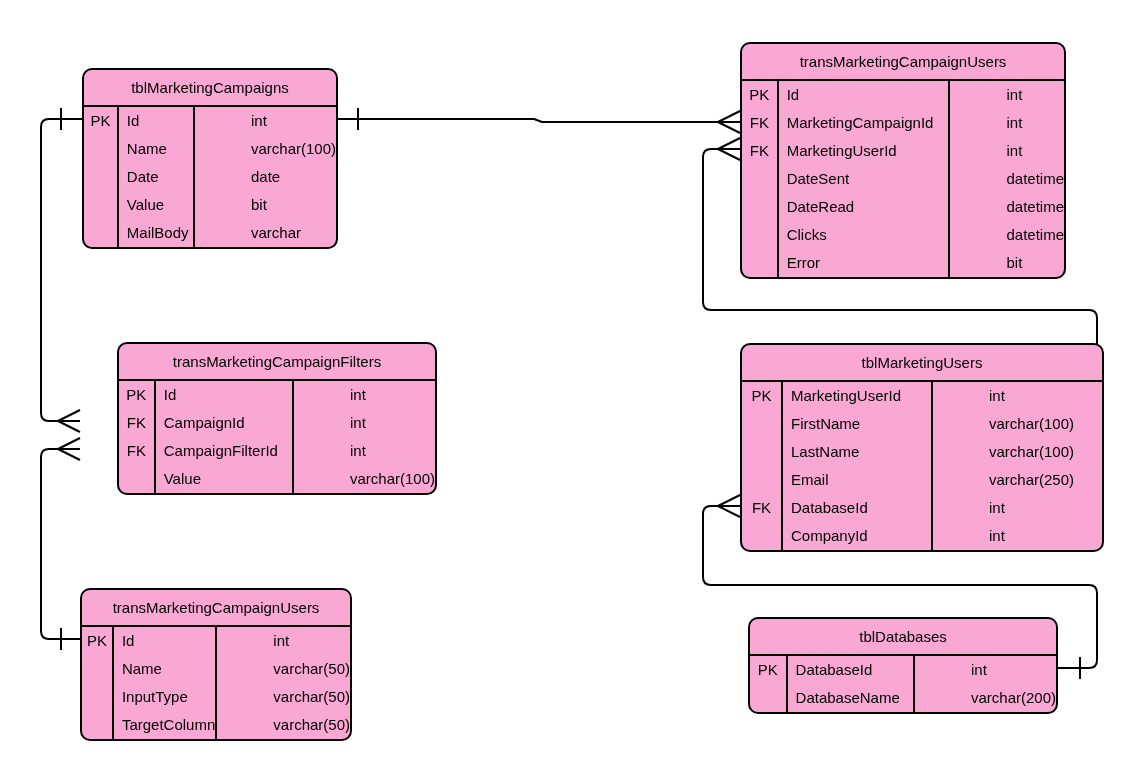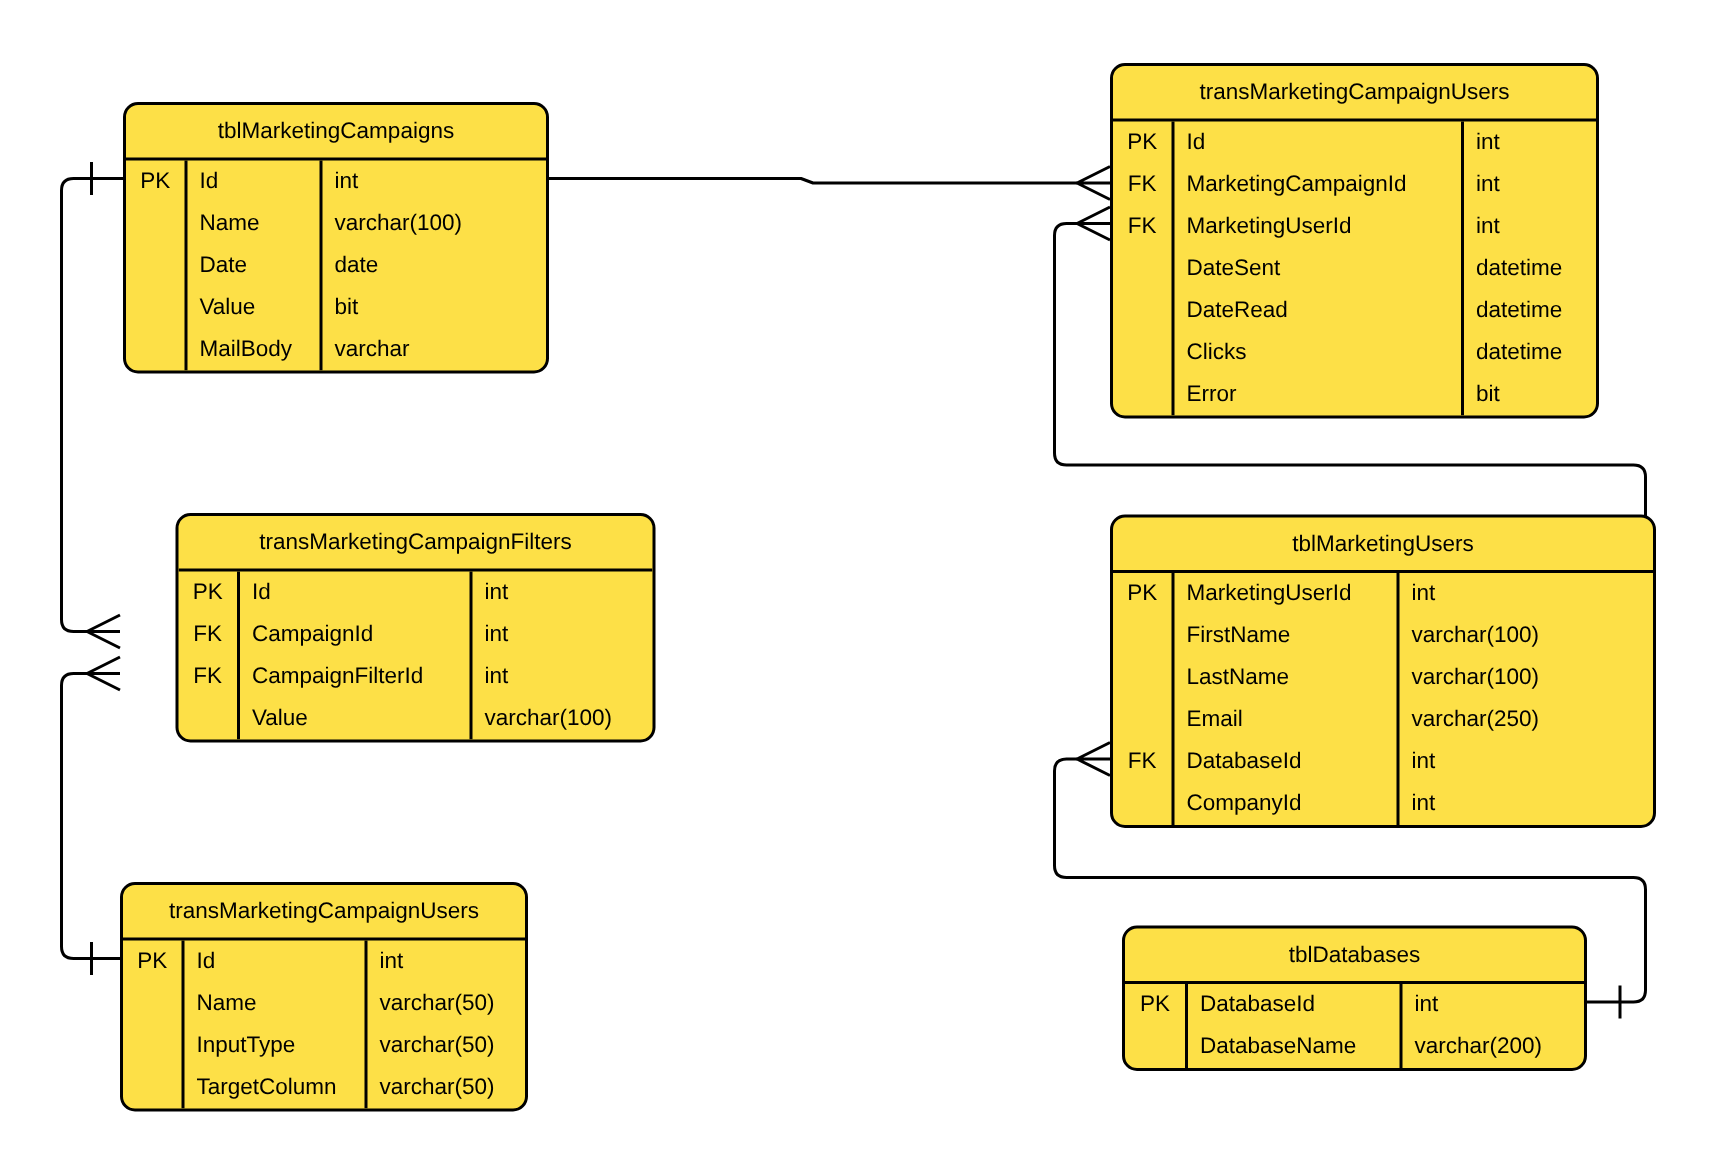--- a/index.html
+++ b/index.html
@@ -23,21 +23,21 @@
   .wire {
     fill: none;
     stroke: #000000;
     stroke-width: 2;
     stroke-linecap: butt;
     stroke-linejoin: round;
   }
   .tbl {
     position: absolute;
     box-sizing: border-box;
-    background: #fde047;
+    background: #f9a8d4;
     border: 2px solid #000000;
     border-radius: 10px;
     overflow: hidden;
     color: #000000;
     font-size: 15px;
   }
   .tbl-header {
     height: 35px;
     border-bottom: 2px solid #000000;
     display: flex;
@@ -47,21 +47,21 @@
   }
   .tbl-body {
     display: flex;
     align-items: center;
   }
   .tbl-col {
     box-sizing: border-box;
   }
   .col-key   { border-right: 2px solid #000000; }
   .col-name  { border-right: 2px solid #000000; }
-  .col-type  { flex: 1; }
+  .col-type  { flex: 1; padding-left: 48px; }
   .cell {
     height: 28px;
     line-height: 28px;
     white-space: nowrap;
     overflow: hidden;
   }
   .cell.key  { text-align: center; }
   .cell.name { padding-left: 8px; }
   .cell.type { padding-left: 8px; }
 </style>
@@ -96,21 +96,21 @@
       <path class="wire" d="M 80 438 L 58 449 M 80 449 L 58 449 M 80 460 L 58 449"></path>
     </g>
 
     <g>
       <path class="wire" d="M 718 506 H 711 Q 703 506 703 514 V 577 Q 703 585 711 585 H 1089 Q 1097 585 1097 593 V 660 Q 1097 668 1089 668 H 1058"></path>
       <path class="wire" d="M 740 495 L 718 506 M 740 506 L 718 506 M 740 517 L 718 506"></path>
       <path class="wire" d="M 1080 657 V 679"></path>
     </g>
   </svg>
 
-<div class="tbl" style="left: 82px; top: 68px; width: 284px;">
+<div class="tbl" style="left: 82px; top: 68px; width: 256px;">
       <div class="tbl-header">tblMarketingCampaigns</div>
       <div class="tbl-body">
         <div class="tbl-col col-key" style="width: 41px;">
           <div class="cell key">PK</div>
           <div class="cell key"></div>
           <div class="cell key"></div>
           <div class="cell key"></div>
           <div class="cell key"></div>
         </div>
         <div class="tbl-col col-name" style="width: 90px;">

